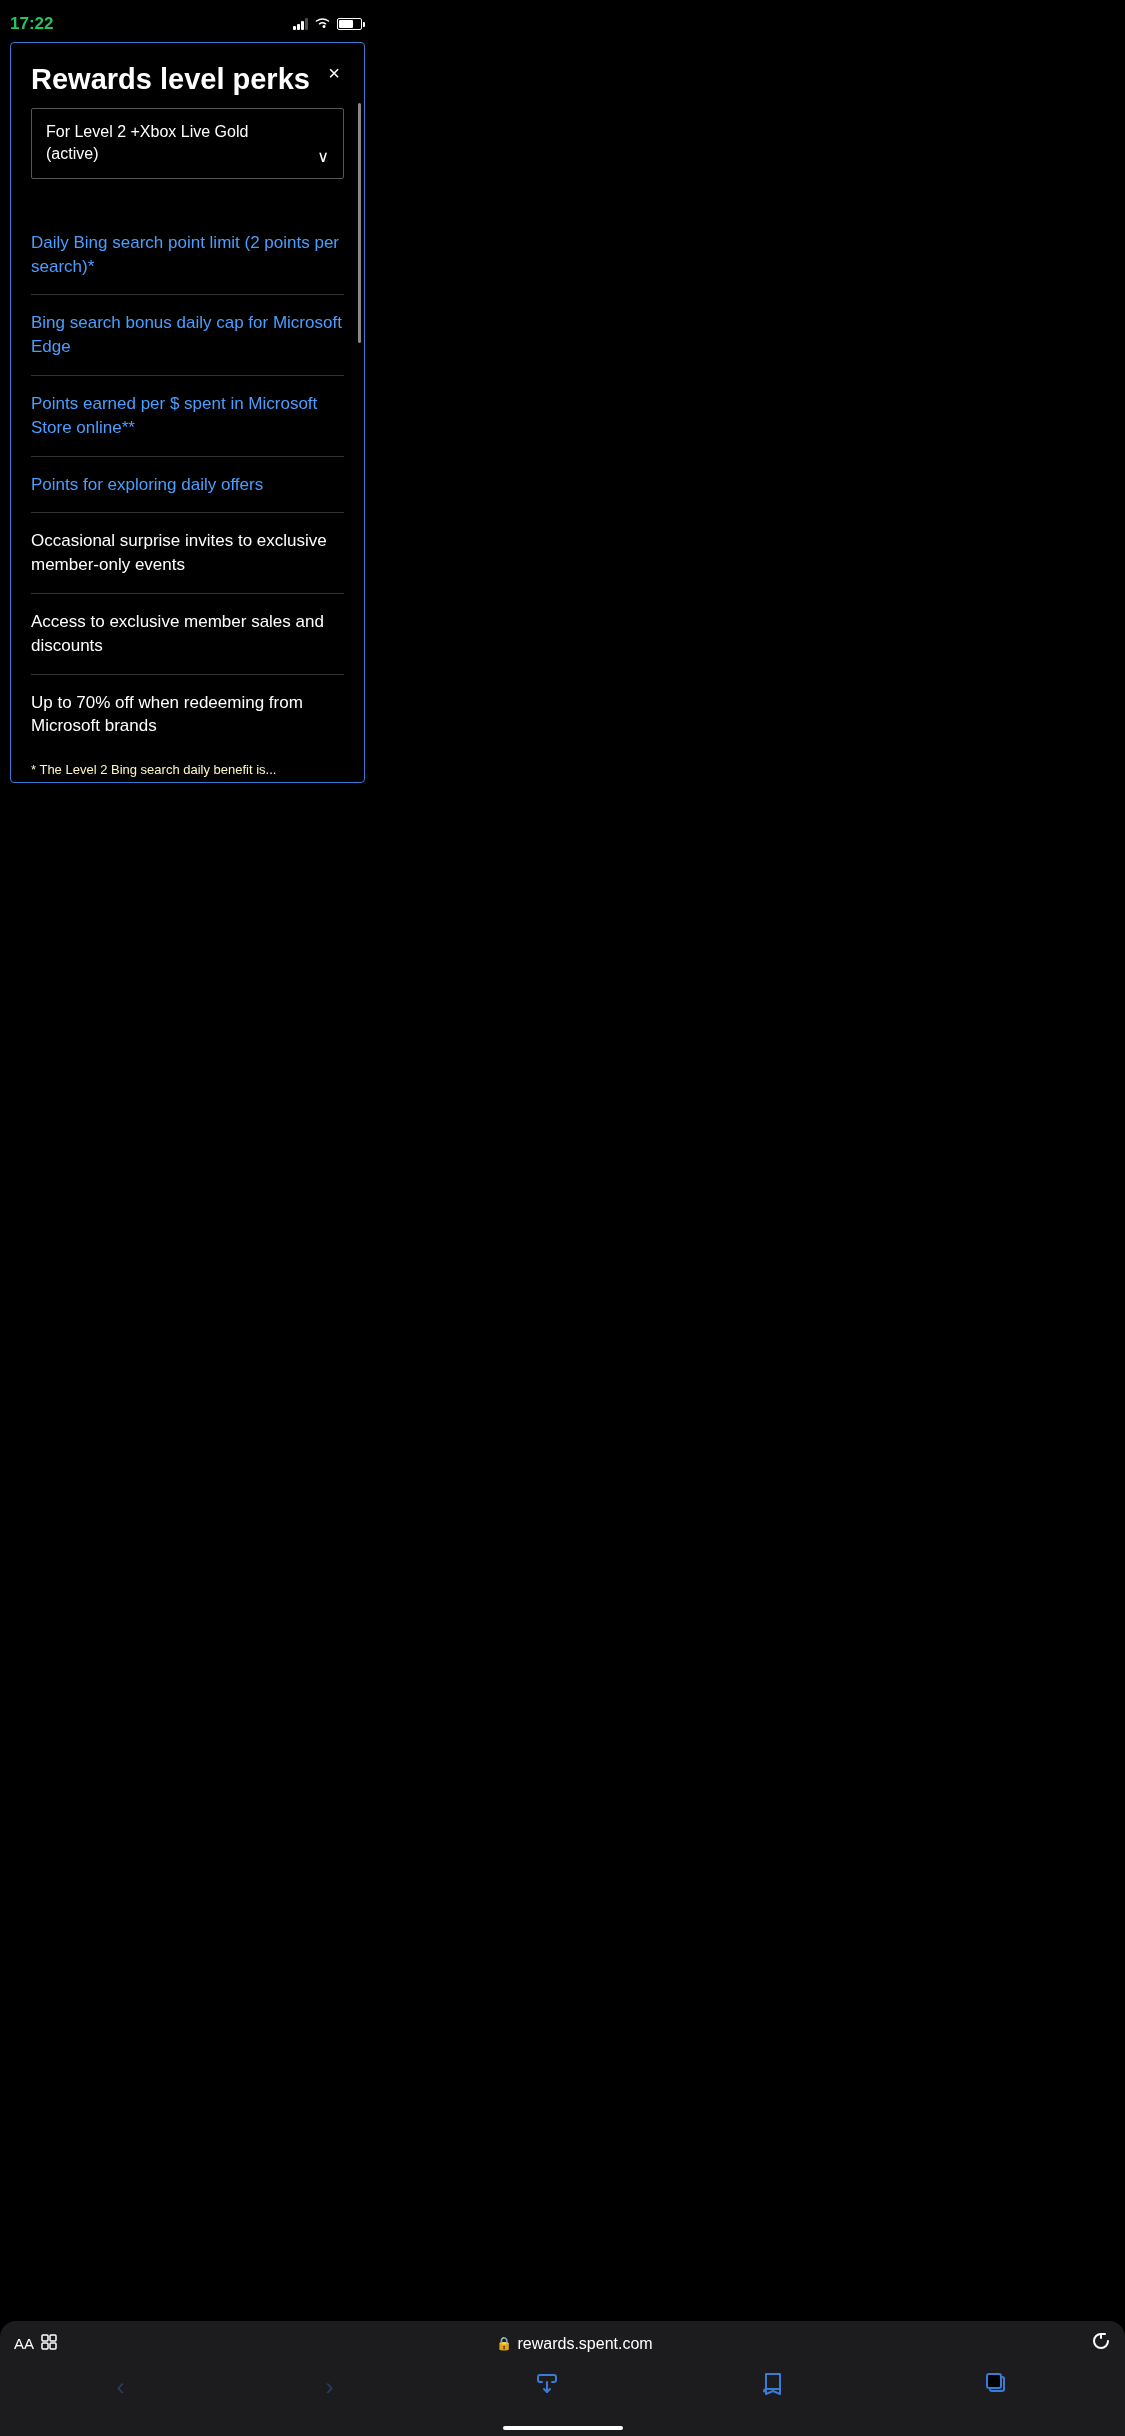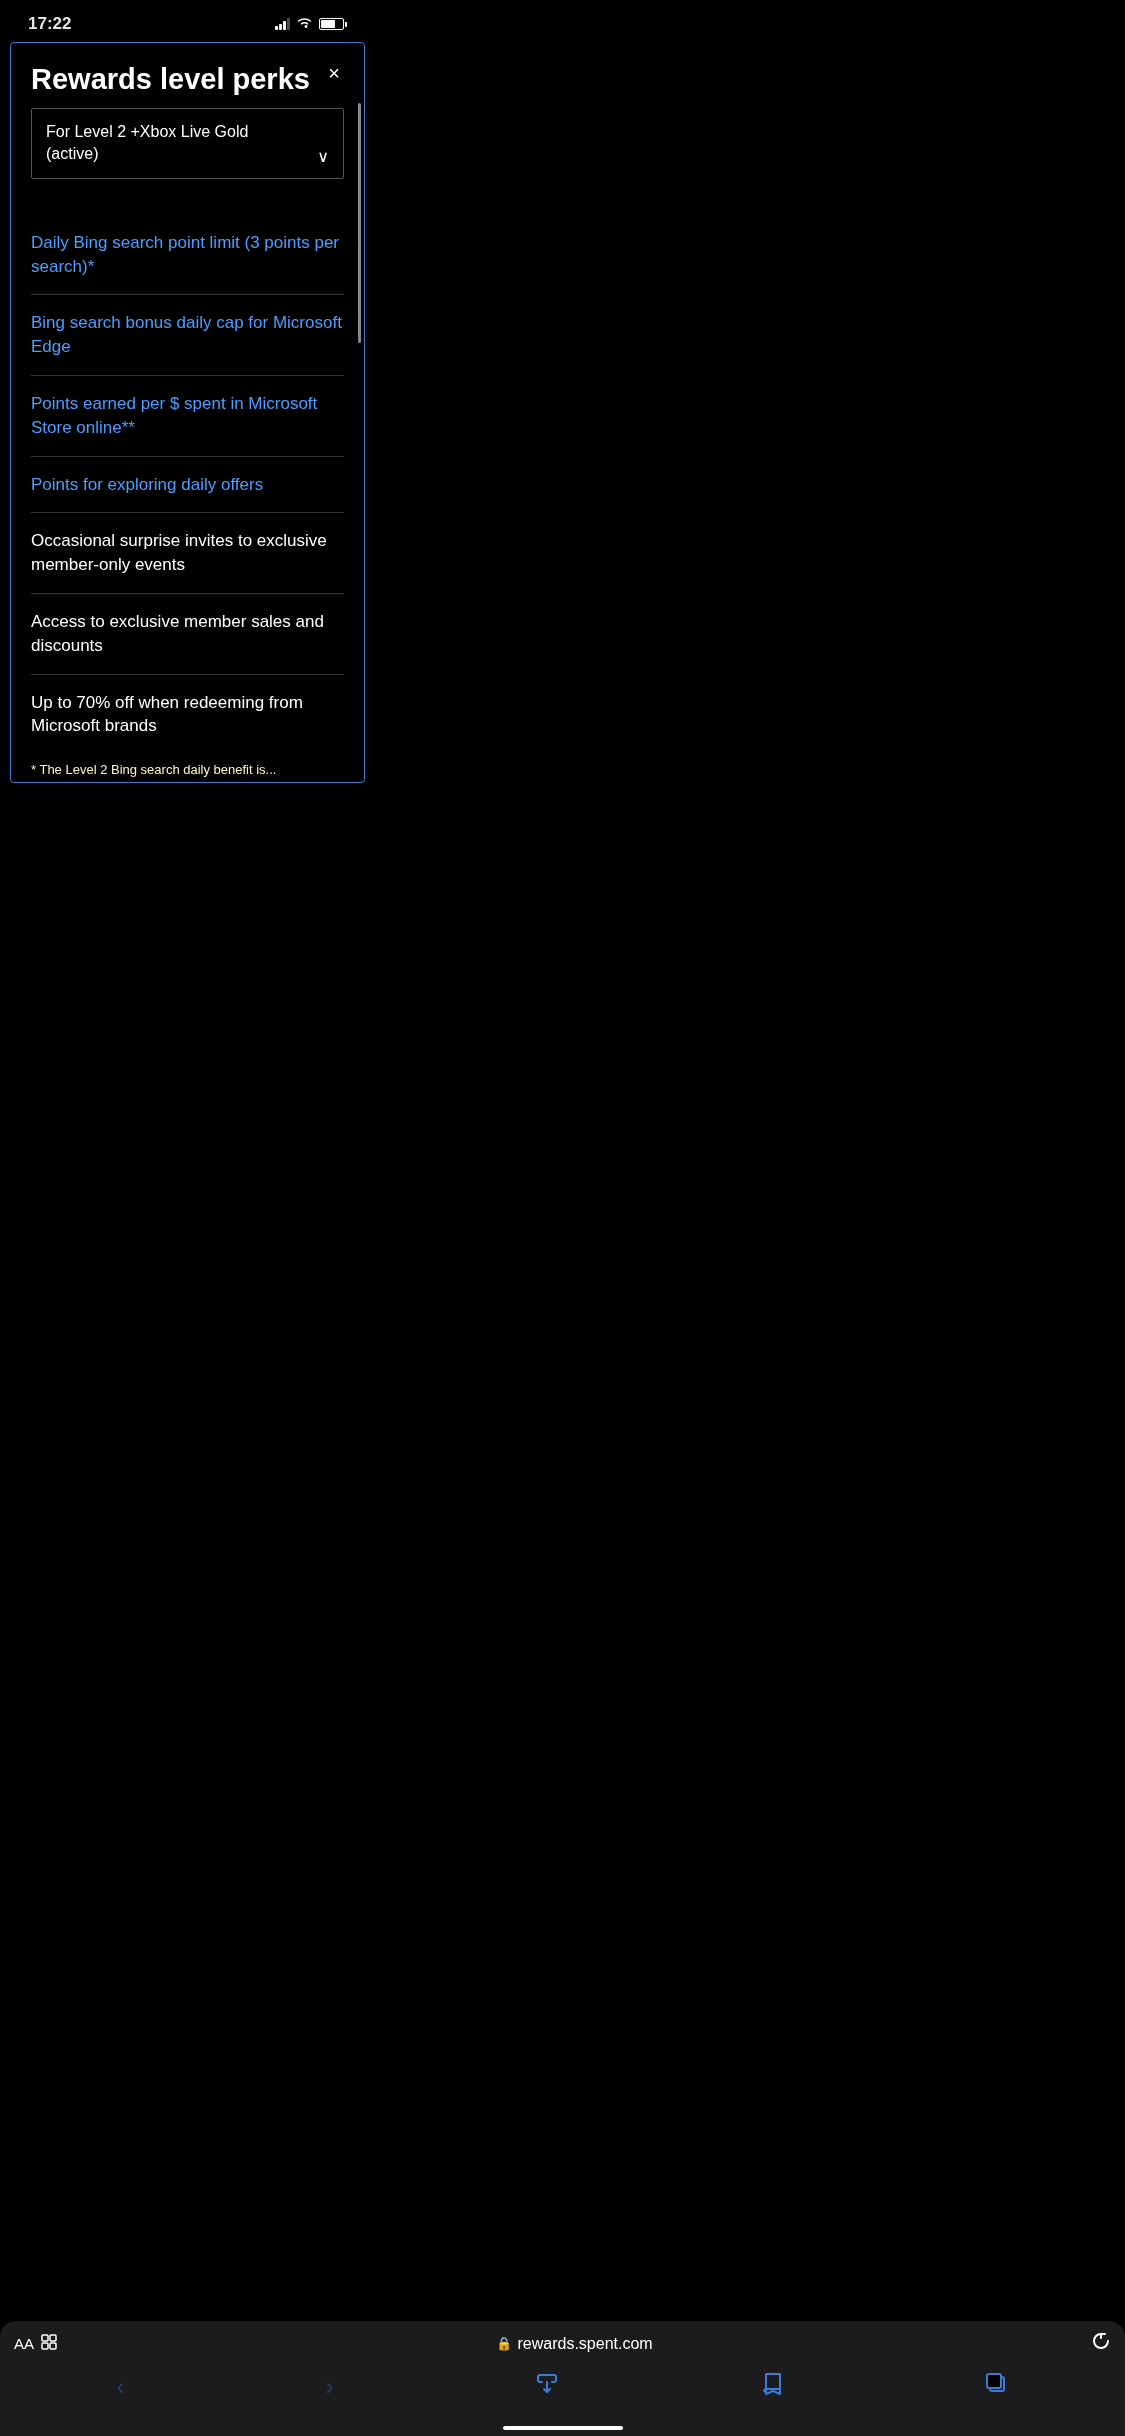--- a/index.html
+++ b/index.html
@@ -16,22 +16,22 @@
       height: 812px;
       overflow: hidden;
       position: relative;
     }
 
     
     .status-bar {
       display: flex;
       justify-content: space-between;
       align-items: center;
-      padding: 14px 28px 8px;
-      color: #e5e5e5;
+      padding: 14px 10px 8px;
+      color: #22c55e;
       font-size: 17px;
       font-weight: 600;
     }
 
     .status-time {
       font-size: 17px;
       font-weight: 700;
     }
 
     .status-icons {
@@ -307,21 +307,21 @@
   </div>
 
   <div class="dropdown">
     <span class="dropdown-text">For Level 2 +Xbox Live Gold<br>(active)</span>
     <span class="dropdown-chevron">∨</span>
   </div>
 
   <div class="perks-list">
 
     <div class="perk-item">
-      <span class="perk-text blue">Daily Bing search point limit (3 points per search)*</span>
+      <span class="perk-text blue">Daily Bing search point limit (2 points per search)*</span>
     </div>
 
     <div class="perk-item">
       <span class="perk-text blue">Bing search bonus daily cap for Microsoft Edge</span>
     </div>
 
     <div class="perk-item">
       <span class="perk-text blue">Points earned per $ spent in Microsoft Store online**</span>
     </div>
 

